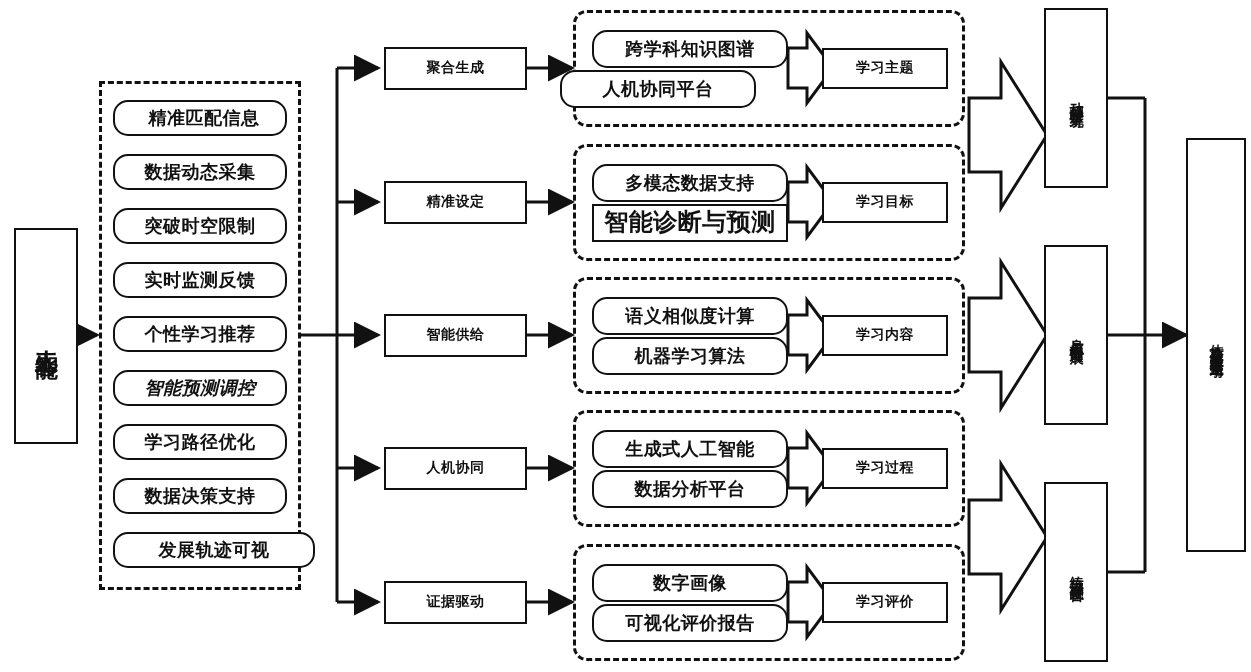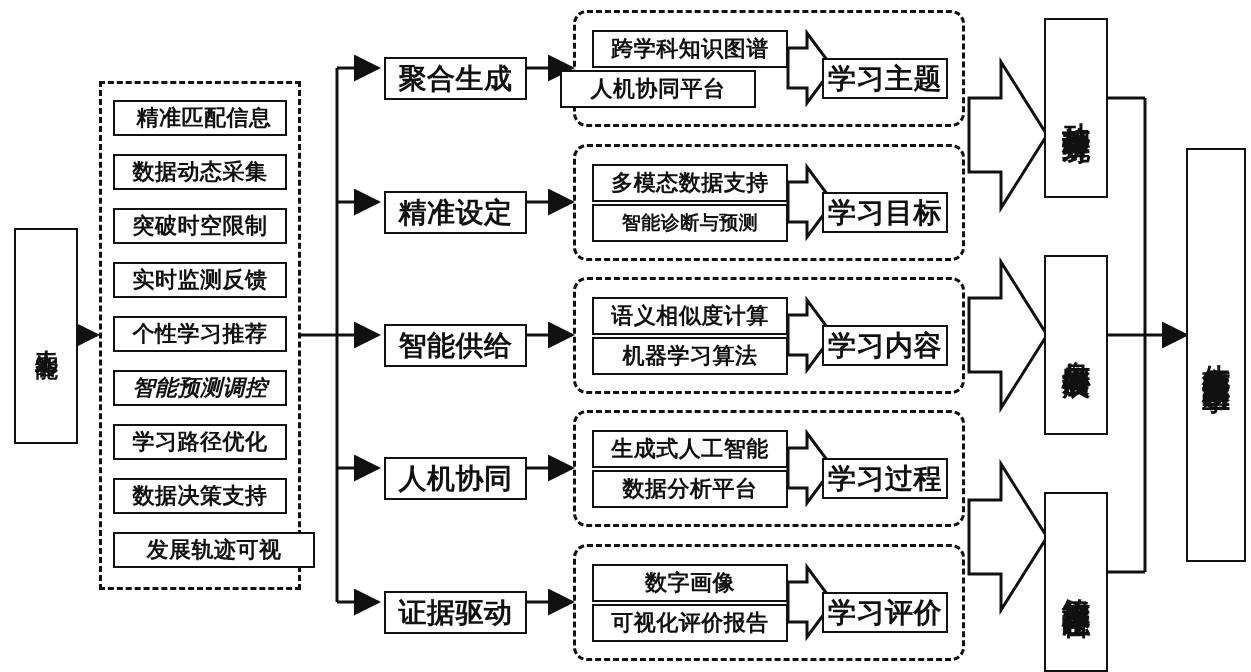--- a/index.html
+++ b/index.html
@@ -11,23 +11,23 @@
        font-weight:700;letter-spacing:.5px;line-height:1.05;}
   .box.thin{border-width:2px;}
   .vbox{writing-mode:vertical-rl;text-orientation:upright;letter-spacing:2px;}
 
   .dashgroup{position:absolute;box-sizing:border-box;border:3px dashed #111;background:transparent;}
   .dashgroup.round{border-radius:14px;}
 
   svg.overlay{position:absolute;left:0;top:0;width:1251px;height:672px;pointer-events:none;}
 
   
-  .f18{font-size:19px;}
-  .f20{font-size:22px;}
-  .f21{font-size:28px;margin-top:10px;}
+  .f18{font-size:24px;}
+  .f20{font-size:18px;border-radius:15px;}
+  .f21{font-size:14px;}
   .f22{font-size:23px;}
 </style>
 </head>
 <body>
 
 <div id="canvas">
 
   <svg class="overlay" viewBox="0 0 1251 672">
     <defs>
       <marker id="ah" markerWidth="9" markerHeight="9" refX="8" refY="4.5" orient="auto" markerUnits="strokeWidth">

